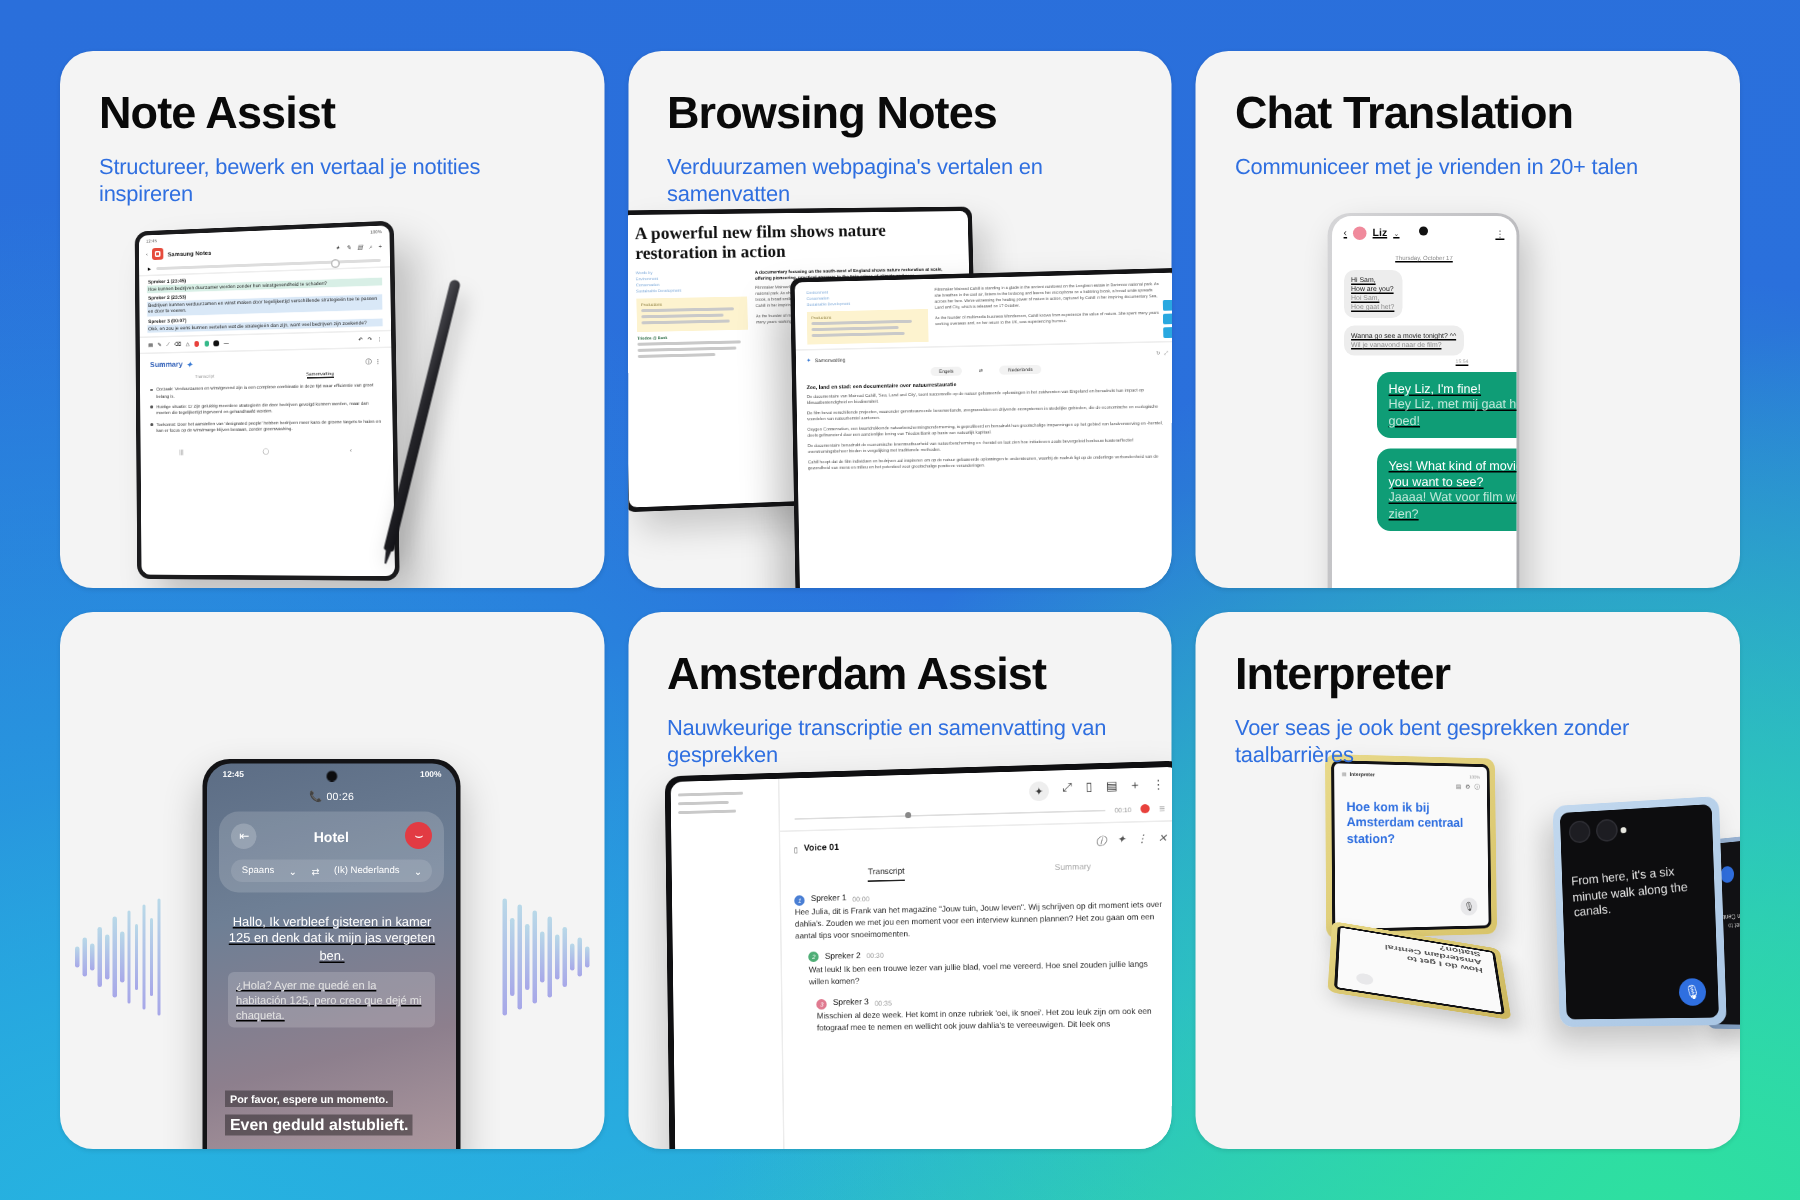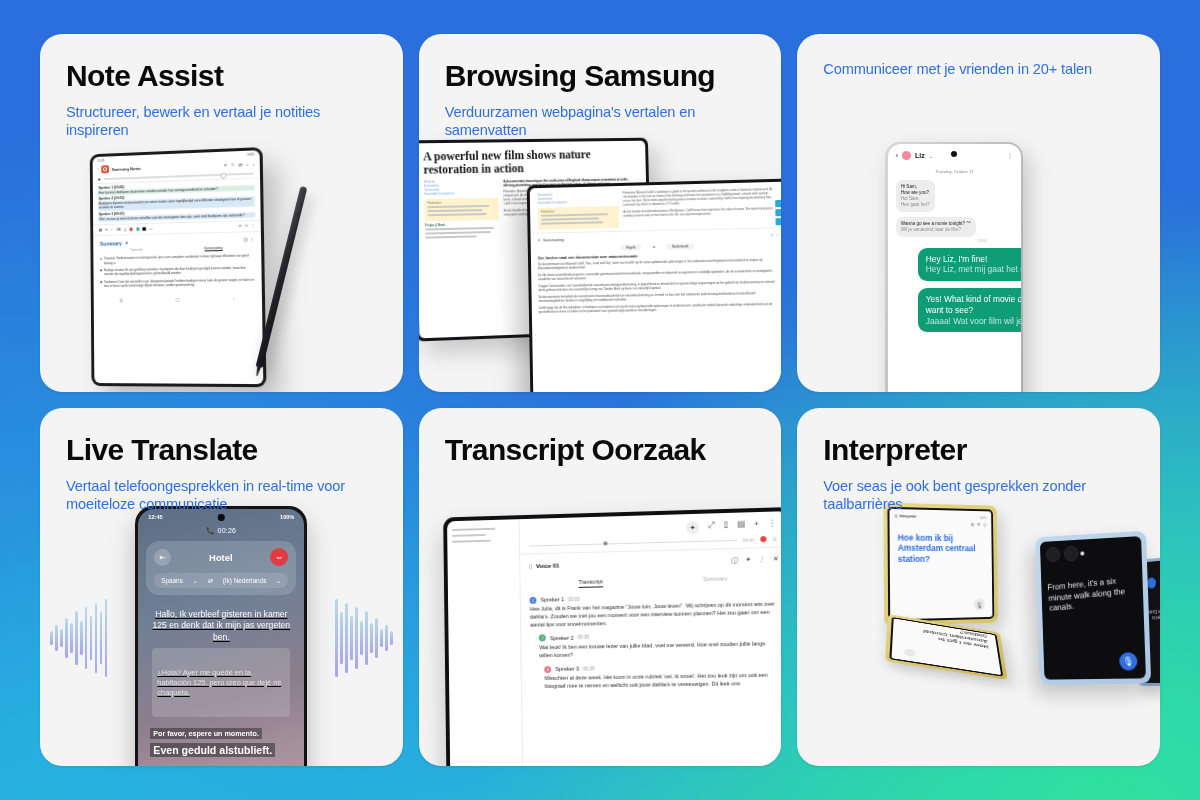--- a/index.html
+++ b/index.html
@@ -110,24 +110,25 @@
   .samen-h { display:flex; align-items:center; gap:2.5px; font-size:3.4px; color:#333; }
   .langpill { display:flex; justify-content:center; gap:5px; margin:3.5px 0; }
   .langpill span { font-size:3.2px; color:#333; background:#f2f2f2; padding:1.4px 6px; border-radius:7px; }
   .samen b { font-size:3.6px; color:#111; display:block; margin:3px 0 2.5px; }
   .samen p { font-size:2.9px; line-height:1.44; color:#4a4a4a; margin-bottom:2.5px; }
   .soc { position:absolute; right:3px; top:18px; display:flex; flex-direction:column; gap:2px; }
   .soc i { width:7px; height:7px; background:#29a8e0; border-radius:1px; }
 
   
   .phoneC {
-    position:absolute; left:88px; top:108px; width:138px; height:272px;
+    position:absolute; left:88px; top:108px; width:128px; height:272px;
     background:linear-gradient(110deg,#d6d6d8,#a9a9ad);
     border-radius:15px; padding:2.4px;
     box-shadow:6px 10px 22px rgba(0,0,0,.20);
+    text-decoration:underline;
   }
   .phoneC .scr { width:100%; height:100%; border-radius:13px; background:#fff; }
   .chead { display:flex; align-items:center; gap:4px; padding:7px 8px 4px; }
   .cav { width:9px; height:9px; border-radius:50%; background:#f08a9c; }
   .cname { font-size:7px; font-weight:700; color:#111; }
   .punch { position:absolute; left:50%; top:7px; width:6px; height:6px; border-radius:50%; background:#111; transform:translateX(-50%); }
   .cdate { text-align:center; font-size:4px; color:#888; margin:5px 0 6px; }
   .bin {
     background:#ededed; border-radius:7px; padding:4px 5px; margin:0 0 5px 8px;
     max-width:74%; width:fit-content;
@@ -160,21 +161,21 @@
   .ldur { text-align:center; color:#fff; font-size:7px; margin:7px 0 6px; letter-spacing:.2px; }
   .lcall { margin:0 8px; background:rgba(255,255,255,.16); border-radius:13px; padding:7px 8px; }
   .lrow1 { display:flex; align-items:center; }
   .lbtn { width:17px; height:17px; border-radius:50%; background:rgba(255,255,255,.2); display:flex; align-items:center; justify-content:center; color:#fff; font-size:8px; }
   .lhot { flex:1; text-align:center; color:#fff; font-weight:700; font-size:9.4px; }
   .lend { width:18px; height:18px; border-radius:50%; background:#e23b43; display:flex; align-items:center; justify-content:center; color:#fff; font-size:9px; }
   .lrow2 { display:flex; justify-content:space-around; margin-top:7px; background:rgba(255,255,255,.12); border-radius:9px; padding:3.5px 2px; }
   .lrow2 span { color:#fff; font-size:6.4px; }
   .lmsg { margin:14px 14px 0; text-align:center;text-decoration:underline; }
   .lmsg .big { color:#fff; font-size:8.6px; line-height:1.32; }
-  .lmsg .sml { background:rgba(255,255,255,.17); color:#e4e4e4; font-size:7.4px; line-height:1.32; padding:20px 5px; border-radius:4px; margin-top:5px; text-align:left; }
+  .lmsg .sml { background:rgba(255,255,255,.17); color:#e4e4e4; font-size:7.4px; line-height:1.32; padding:4px 5px; border-radius:4px; margin-top:5px; text-align:left; }
   .lbot { position:absolute; left:12px; right:12px; bottom:18px;text-decoration:underline; }
   .lbot .a { color:#fff; font-weight:700; font-size:7.2px; background:rgba(0,0,0,.35); display:inline-block; padding:1px 3px; }
   .lbot .b { color:#fff; font-weight:700; font-size:10.6px; background:rgba(0,0,0,.38); display:inline-block; padding:1px 3px; margin-top:3px; }
 
   
   .tabT {
     position:absolute; left:22px; top:104px; width:350px; height:268px;
     background:#0f0f11; border-radius:11px 11px 0 0; padding:4px 4px 0;
     transform:perspective(1100px) rotateY(-6deg) rotateX(1deg) rotateZ(-1deg);
     box-shadow:0 14px 28px rgba(0,0,0,.22);
@@ -343,21 +344,21 @@
             <span>‹</span>
           </div>
         </div>
       </div>
       <div class="spen"></div>
     </div>
   </section>
 
   <section class="card">
     <div class="card-head">
-      <h2>Browsing Samsung</h2>
+      <h2>Browsing Notes</h2>
       <div class="sub">Verduurzamen webpagina's vertalen en samenvatten</div>
     </div>
     <div class="stage">
 
       <div class="tabA">
         <div class="scr">
           <div class="art-h">A powerful new film shows nature restoration in action</div>
           <div class="art-cols">
             <div class="art-c1">
               <div class="lbl">Words by</div>
@@ -428,20 +429,21 @@
             <p>De documentaire benadrukt de economische levensvatbaarheid van natuurbescherming en -herstel en laat zien hoe initiatieven zoals bevergeleid bosbouw kosteneffectief overstromingsbeheer bieden in vergelijking met traditionele methoden.</p>
             <p>Cahill hoopt dat de film individuen en bedrijven zal inspireren om op de natuur gebaseerde oplossingen te ondersteunen, waarbij de nadruk ligt op de onderlinge verbondenheid van de gezondheid van mens en milieu en het potentieel voor grootschalige positieve veranderingen.</p>
           </div>
         </div>
       </div>
     </div>
   </section>
 
   <section class="card">
     <div class="card-head">
+      <h2>Chat Translation</h2>
       <div class="sub">Communiceer met je vrienden in 20+ talen</div>
     </div>
     <div class="stage">
       <div class="phoneC">
         <div class="scr">
           <div class="punch"></div>
           <div class="chead">
             <span style="font-size:7px;color:#333">‹</span>
             <span class="cav"></span>
             <span class="cname">Liz</span>
@@ -469,24 +471,20 @@
           <div class="bout">
             <div class="o">Yes! What kind of movie do you want to see?</div>
             <div class="t">Jaaaa! Wat voor film wil je zien?</div>
           </div>
         </div>
       </div>
     </div>
   </section>
 
   <section class="card">
-    <div class="card-head">
-      <h2>Live Translate</h2>
-      <div class="sub">Vertaal telefoongesprekken in real-time voor moeiteloze communicatie</div>
-    </div>
     <div class="stage">
       <div class="waveL">
         <i style="height:14px"></i>
           <i style="height:26px"></i>
           <i style="height:18px"></i>
           <i style="height:40px"></i>
         <i style="height:30px"></i>
           <i style="height:54px"></i>
           <i style="height:34px"></i>
           <i style="height:62px"></i>
@@ -542,21 +540,22 @@
             <div><span class="a">Por favor, espere un momento.</span></div>
             <div><span class="b">Even geduld alstublieft.</span></div>
           </div>
         </div>
       </div>
     </div>
   </section>
 
   <section class="card">
     <div class="card-head">
-      <h2>Transcript Oorzaak</h2>
+      <h2>Amsterdam Assist</h2>
+      <div class="sub">Nauwkeurige transcriptie en samenvatting van gesprekken</div>
     </div>
     <div class="stage">
       <div class="tabT">
         <div class="scr">
           <div class="tleft">
             <div class="bar" style="width:70%;margin-bottom:4px"></div>
             <div class="bar" style="width:55%;margin-bottom:4px"></div>
             <div class="bar" style="width:62%"></div>
           </div>
           <div class="tright">

